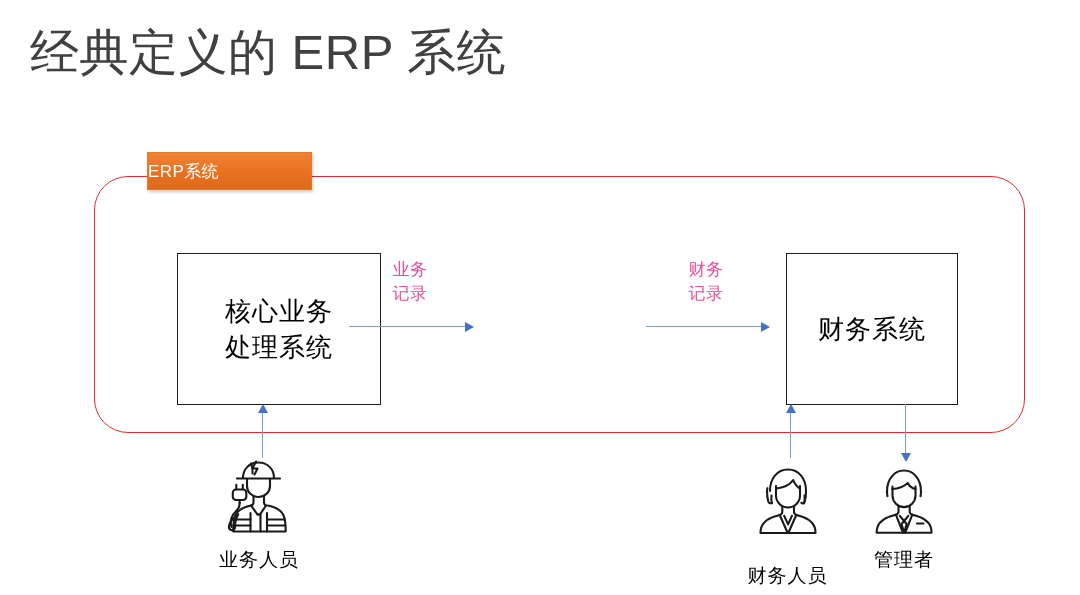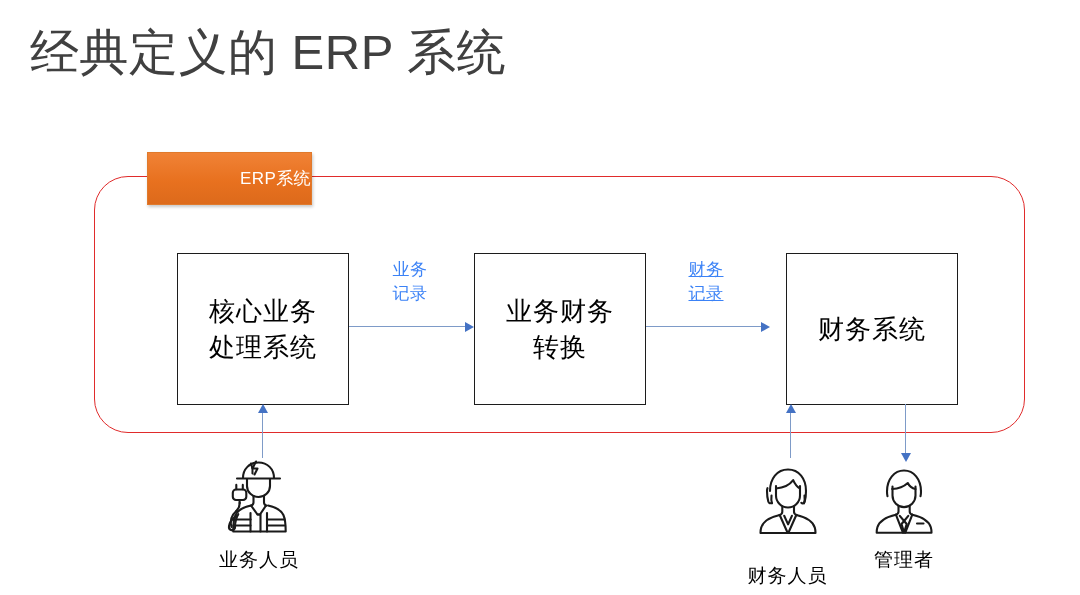--- a/index.html
+++ b/index.html
@@ -43,27 +43,27 @@
     box-sizing: border-box;
     background: transparent;
   }
 
   
   .erp-badge {
     position: absolute;
     left: 147px;
     top: 152px;
     width: 165px;
-    height: 53px;
+    height: 38px;
     background: linear-gradient(180deg, #f08236 0%, #e8711f 55%, #dd6a1b 100%);
     border: 1px solid #e07a2c;
     box-sizing: border-box;
     display: flex;
     align-items: center;
-    justify-content: flex-end;
+    justify-content: flex-start;
     box-shadow: 1px 2px 3px rgba(0,0,0,0.22);
   }
   .erp-badge-label {
     color: #ffffff;
     font-size: 17px;
     line-height: 17px;
     letter-spacing: 0.4px;
     white-space: nowrap;
   }
 
@@ -78,21 +78,21 @@
     justify-content: center;
     text-align: center;
   }
   .proc-box-label {
     font-size: 26px;
     line-height: 36px;
     color: #000000;
     white-space: pre-line;
     letter-spacing: 1px;
   }
-  #box-core   { left: 177px; top: 253px; width: 172px; height: 152px; }
+  #box-core   { left: 177px; top: 253px; width: 204px; height: 152px; }
   #box-bridge { left: 474px; top: 253px; width: 172px; height: 152px; }
   #box-fin    { left: 786px; top: 253px; width: 172px; height: 152px; }
 
   
   .h-arrow {
     position: absolute;
     height: 10px;
     top: 322px;
   }
   .h-arrow .shaft {
@@ -113,27 +113,27 @@
     border-left: 9px solid #4472c4;
   }
   #arrow-core-bridge   { left: 349px; width: 125px; }
   #arrow-bridge-fin    { left: 646px; width: 124px; }
 
   
   .flow-label {
     position: absolute;
     font-size: 17px;
     line-height: 24px;
-    color: #3b82f6;
+    color: #ec4899;
     text-align: center;
     white-space: pre-line;
     letter-spacing: 0.5px;
   }
   #label-biz-rec { left: 372px; top: 258px; width: 76px; }
-  #label-fin-rec { left: 668px; top: 258px; width: 76px; text-decoration: underline; }
+  #label-fin-rec { left: 668px; top: 258px; width: 76px; }
 
   
   .v-arrow {
     position: absolute;
     width: 10px;
   }
   .v-arrow .shaft {
     position: absolute;
     left: 4px;
     width: 1.4px;
@@ -187,24 +187,20 @@
 
   <div class="erp-badge">
     <span class="erp-badge-label">ERP系统</span>
   </div>
 
   <div class="proc-box" id="box-core">
     <span class="proc-box-label">核心业务
 处理系统</span>
   </div>
 
-  <div class="proc-box" id="box-bridge">
-    <span class="proc-box-label">业务财务
-转换</span>
-  </div>
 
   <div class="proc-box" id="box-fin">
     <span class="proc-box-label">财务系统</span>
   </div>
 
   <div class="h-arrow" id="arrow-core-bridge">
     <div class="shaft"></div>
     <div class="head"></div>
   </div>
   <div class="flow-label" id="label-biz-rec">业务

